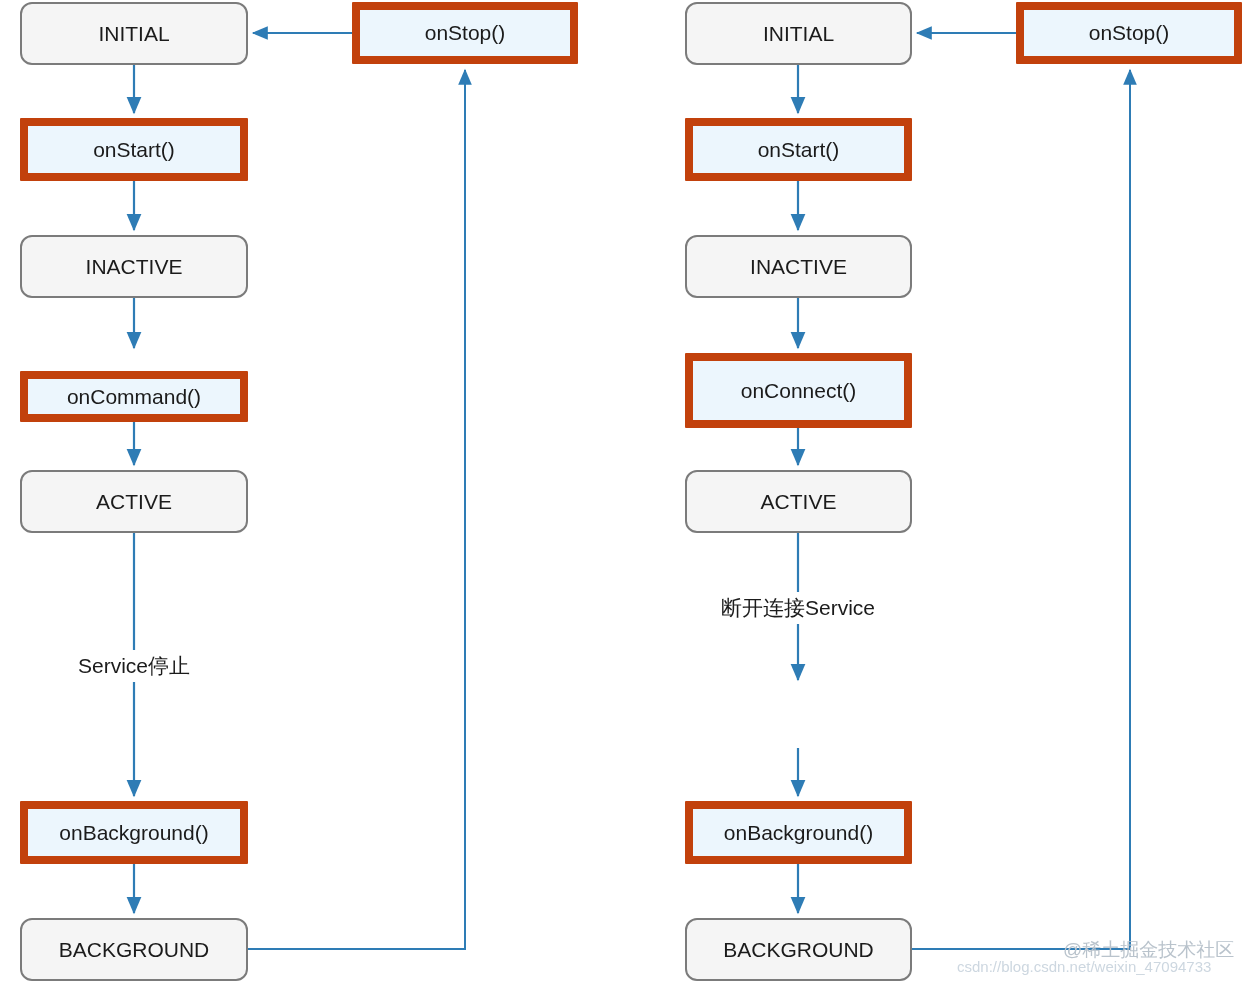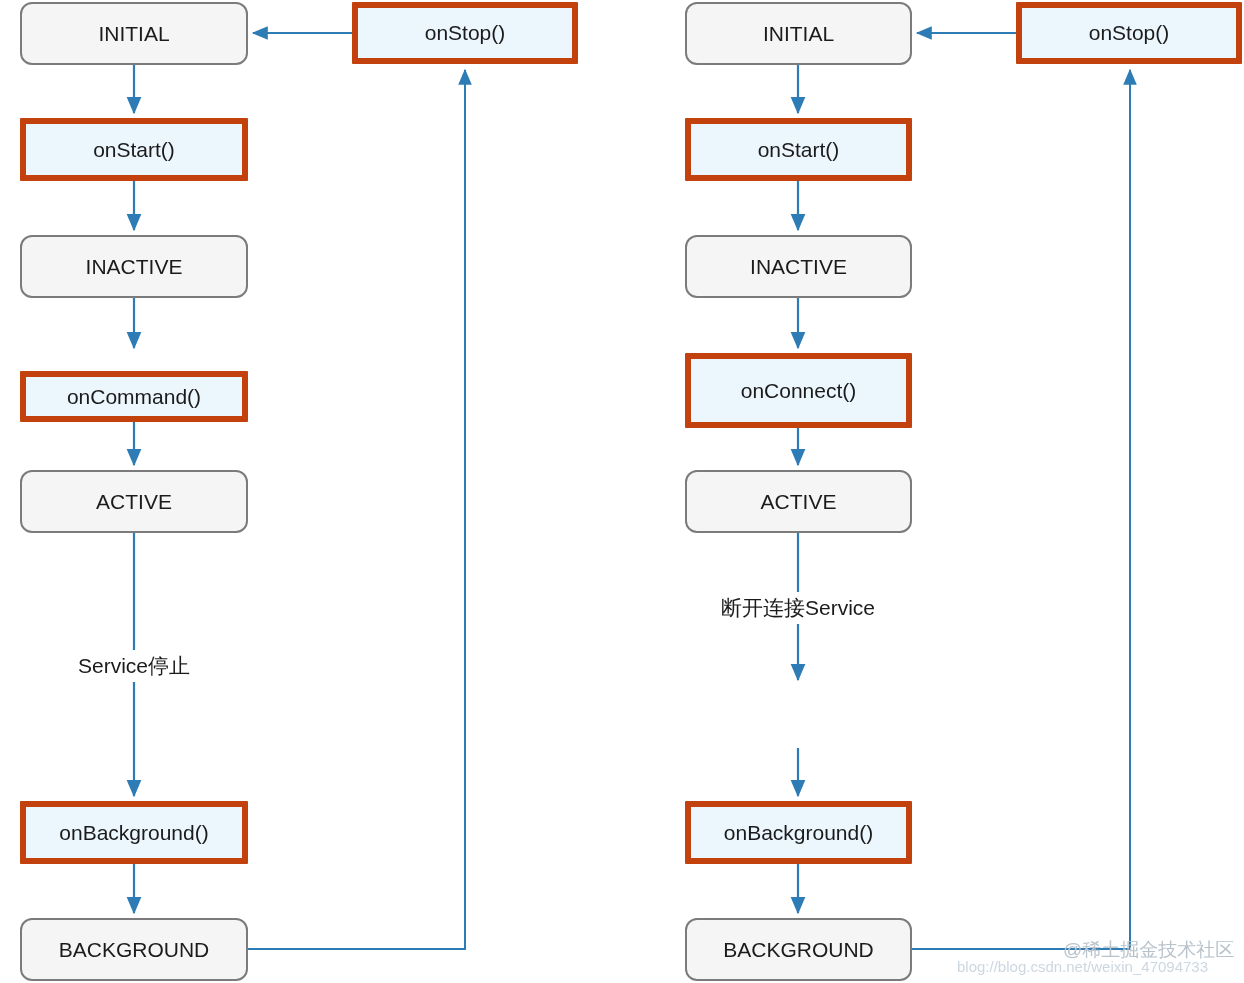--- a/index.html
+++ b/index.html
@@ -38,21 +38,21 @@
     white-space: nowrap;
     z-index: 2;
   }
   .node.state {
     background: #f5f5f5;
     border: 2px solid #7b7b7b;
     border-radius: 12px;
   }
   .node.callback {
     background: #ecf6fd;
-    border: 6px solid #c2410c;
+    border: 8px solid #c2410c;
     border-radius: 1px;
   }
   .edge-label {
     position: absolute;
     font-size: 21px;
     color: #1b1b1b;
     background: #ffffff;
     padding: 2px 6px;
     white-space: nowrap;
     z-index: 3;
@@ -131,15 +131,15 @@
   <div class="node state" style="left:685px;  top:235px; width:227px; height:63px;">INACTIVE</div>
   <div class="node callback" style="left:685px;  top:353px; width:227px; height:75px;">onConnect()</div>
   <div class="node state" style="left:685px;  top:470px; width:227px; height:63px;">ACTIVE</div>
   <div class="node callback" style="left:685px;  top:801px; width:227px; height:63px;">onBackground()</div>
   <div class="node state" style="left:685px;  top:918px; width:227px; height:63px;">BACKGROUND</div>
   <div class="node callback" style="left:1016px; top:2px;   width:226px; height:62px;">onStop()</div>
 
   <div class="edge-label" style="left:798px; top:608px; transform:translate(-50%,-50%);">断开连接Service</div>
 
   <div class="watermark wm-brand" style="left:1055px; top:937px;margin-left:8px;">@稀土掘金技术社区</div>
-  <div class="watermark wm-url" style="left:957px; top:958px;">blog://blog.csdn.net/weixin_47094733</div>
+  <div class="watermark wm-url" style="left:957px; top:958px;">csdn://blog.csdn.net/weixin_47094733</div>
 
 </div>
 
 </body></html>

